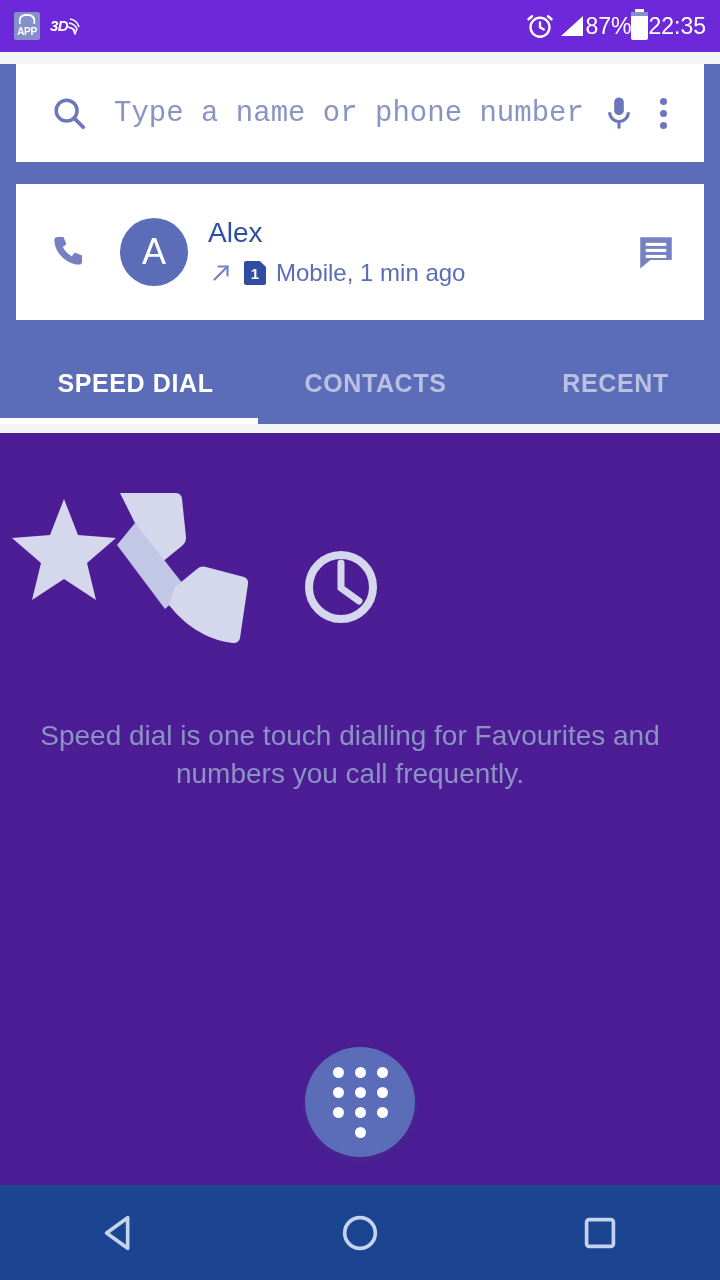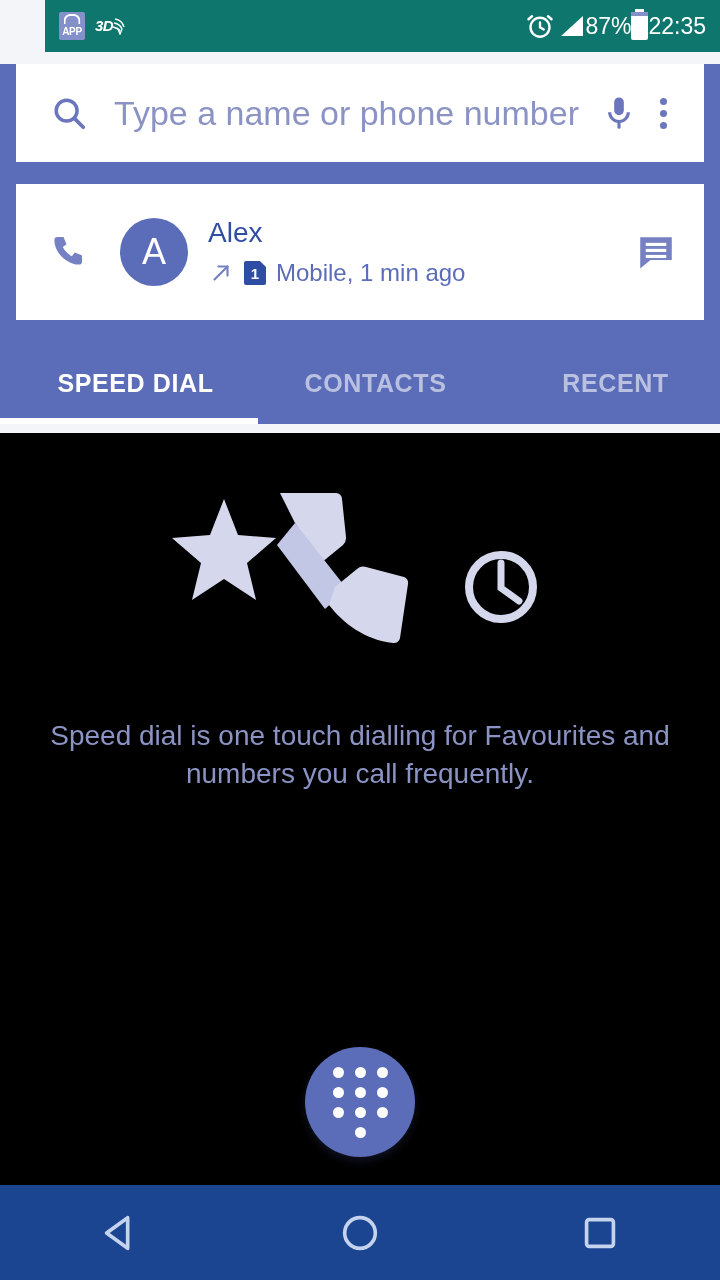--- a/index.html
+++ b/index.html
@@ -11,26 +11,25 @@
     height: 1280px;
     background: #f4f5f9;
     font-family: "Liberation Sans", sans-serif;
     overflow: hidden;
     position: relative;
   }
 
   
   .status-bar {
     height: 52px;
-    background: #0f766e;
+    background: #6d28d9;
     display: flex;
     align-items: center;
     padding: 0 14px;
     box-sizing: border-box;
-    margin-left: 45px;
   }
   .status-left {
     display: flex;
     align-items: center;
     gap: 10px;
   }
   .status-right {
     margin-left: auto;
     display: flex;
     align-items: center;
@@ -121,23 +120,23 @@
     display: flex;
     align-items: center;
     padding: 0 26px 0 34px;
     box-sizing: border-box;
     margin-top: 12px;
   }
   .search-input {
     flex: 1;
     border: none;
     outline: none;
-    font-size: 34px;
+    font-size: 29px;
     color: #b91c1c;
-    font-family: Liberation Sans, sans-serif;
+    font-family: Liberation Mono, monospace;
     background: transparent;
     padding-left: 26px;
   }
   .search-input::placeholder { color: #8b93c4; }
   .icon-btn {
     display: flex;
     align-items: center;
     justify-content: center;
   }
   .dots-vert {
@@ -238,24 +237,24 @@
     background: #ffffff;
   }
 
   
   .content {
     position: absolute;
     top: 433px;
     left: 0;
     right: 0;
     bottom: 95px;
-    background: #000000;
+    background: #4c1d95;
     display: flex;
     flex-direction: column;
-    align-items: center;
+    align-items: flex-start;
   }
   .illustration {
     margin-top: 50px;
   }
   .empty-text {
     margin-top: 30px;
     width: 700px;
     text-align: center;
     font-size: 28px;
     line-height: 1.35;

